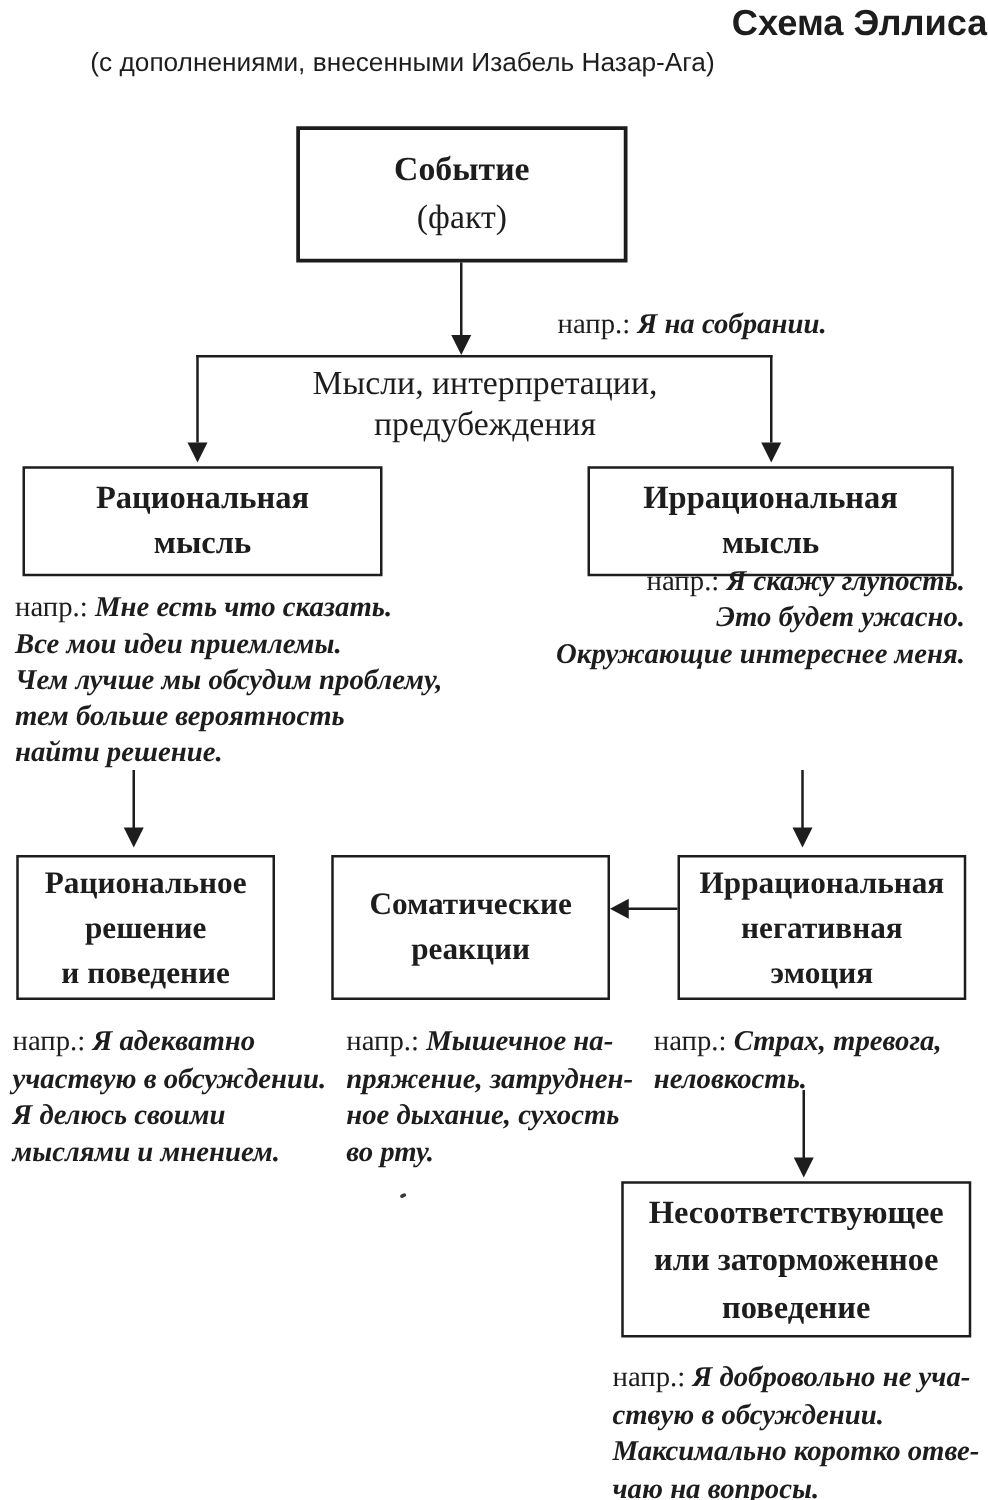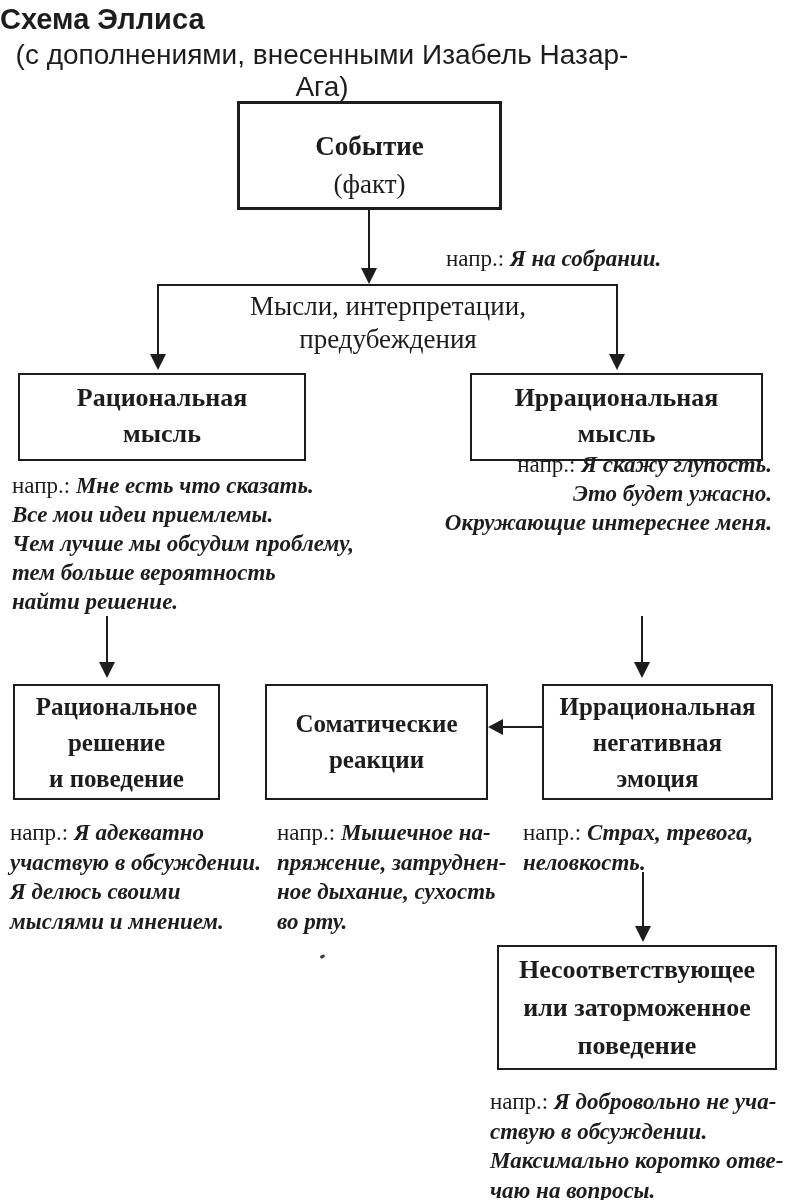--- a/index.html
+++ b/index.html
@@ -3,35 +3,35 @@
 <meta charset="utf-8">
 <style>
   html,body { margin:0; padding:0; background:#ffffff; }
   .canvas {
     position:relative; width:790px; height:1200px; background:#ffffff;
     font-family:"Liberation Serif", serif; color:#1d1d1d; overflow:hidden;
   }
 
   
   .page-title {
-    position:absolute; top:3px; left:0; width:790px; text-align:left;
+    position:absolute; top:3px; left:0; width:790px; text-align:right;
     font-family:"Liberation Sans", sans-serif; font-weight:bold; font-size:29px;
   }
   .page-subtitle {
     position:absolute; top:39px; left:0; width:644px; text-align:center;
-    font-family:"Liberation Sans", sans-serif; font-size:28px;
+    font-family:"Liberation Sans", sans-serif; font-size:21px;
   }
 
   
   .box {
     position:absolute; border:2.5px solid #1d1d1d; box-sizing:border-box;
     background:#ffffff; text-align:center; font-weight:bold;
   }
   #box-event    { left:237px; top:101px; width:265px; height:109px; border-width:3px;
-                  font-size:27px; line-height:38px; padding-top:23px; }
+                  font-size:27px; line-height:38px; padding-top:12px; }
   #box-event .ln:nth-child(2) { font-weight:normal; }
   #box-rational   { left:18px;  top:373px; width:288px; height:88px;  font-size:26px; line-height:36px; padding-top:5px; }
   #box-irrational { left:470px; top:373px; width:293px; height:88px;  font-size:26px; line-height:36px; padding-top:5px; }
   #box-decision   { left:13px;  top:684px; width:207px; height:116px; font-size:25px; line-height:36px; padding-top:3px; }
   #box-somatic    { left:265px; top:684px; width:223px; height:116px; font-size:25px; line-height:36px; padding-top:20px;text-align:center; }
   #box-emotion    { left:542px; top:684px; width:231px; height:116px; font-size:25px; line-height:36px; padding-top:3px; }
   #box-behavior   { left:497px; top:945px; width:280px; height:125px; font-size:26px; line-height:38px; padding-top:4px; }
 
   
   .thoughts-label {

